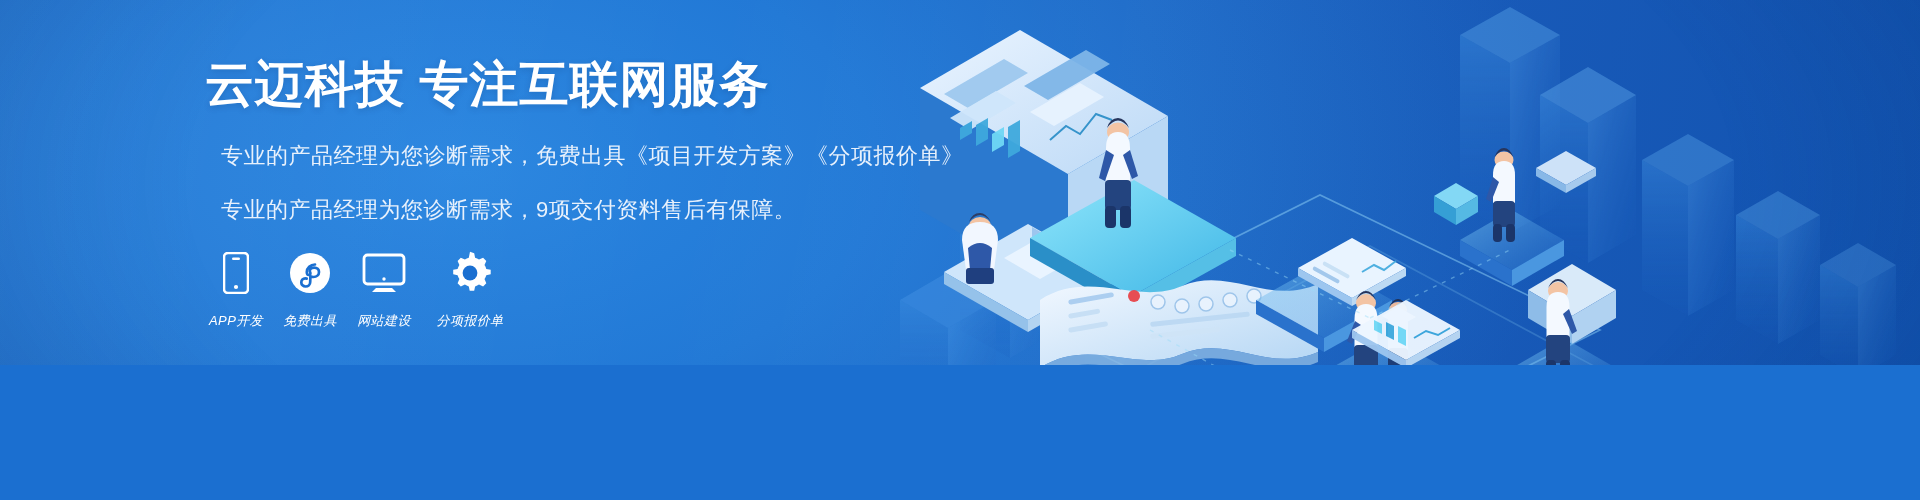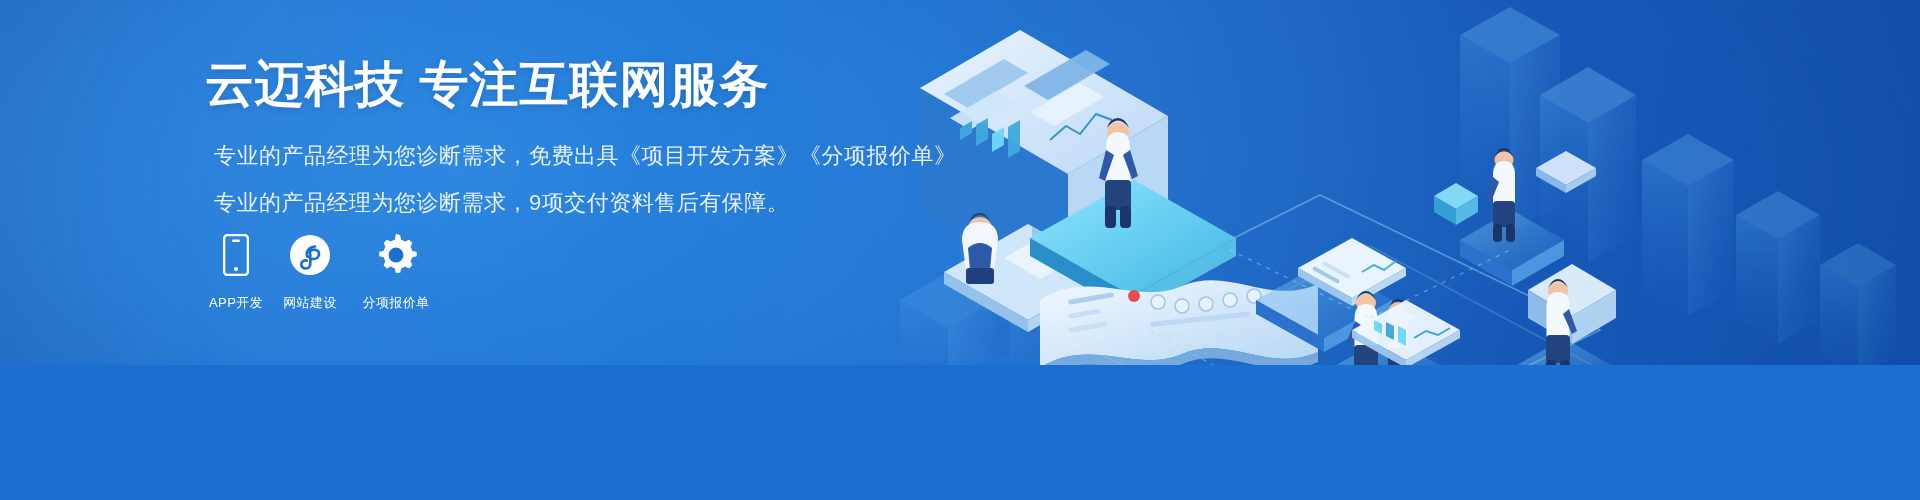--- a/index.html
+++ b/index.html
@@ -28,25 +28,25 @@
 
   
   .copy{position:absolute;left:205px;top:60px;width:720px;}
   .headline{
     color:#ffffff;font-size:49px;line-height:1;font-weight:700;
     letter-spacing:1px;margin:0 0 28px 0;white-space:nowrap;
     text-shadow:0 2px 6px rgba(3,38,90,.18);
   }
   .sub{
     color:#e8f1fc;font-size:22px;line-height:38px;font-weight:400;
-    letter-spacing:.5px;margin:9px;white-space:nowrap;
+    letter-spacing:.5px;margin:16px;white-space:nowrap;
   }
 
   
-  .icons{position:absolute;left:200px;top:232px;display:flex;align-items:flex-end;}
+  .icons{position:absolute;left:200px;top:250px;display:flex;align-items:flex-end;font-style:italic;}
   .icon-item{width:72px;margin-right:2px;display:flex;flex-direction:column;align-items:center;}
   .icon-item .glyph{height:46px;display:flex;align-items:center;justify-content:center;margin-bottom:16px;}
   .icon-item .lbl{color:#ffffff;font-size:13px;letter-spacing:.4px;white-space:nowrap;}
   .icon-item.wide{width:96px;}
   .icon-item svg{display:block;}
 
   
   .art{position:absolute;right:0;top:0;width:1020px;height:500px;}
   .art svg{display:block;}
 </style>
@@ -368,24 +368,34 @@
       <span class="lbl">APP开发</span>
     </div>
 
     <div class="icon-item">
       <span class="glyph">
         <svg width="42" height="42" viewBox="0 0 42 42">
           <circle cx="21" cy="21" r="20" fill="#ffffff"></circle>
           <path d="M26 12.5c-4.6 0-8.2 3.3-8.2 7.6 0 1.6.6 2.9 1.9 2.9 1 0 1.7-.7 1.7-1.7 0-1.1-.6-1.4-.6-2.3 0-1.9 1.9-3.4 4.4-3.4 2.9 0 4.8 1.8 4.8 4.3 0 2.9-2.3 5.1-5.6 5.1-1.3 0-2.3-.4-3-.9l-.2 5.8c0 2.6-2 4.6-4.6 4.6-2.4 0-4.3-1.8-4.3-4.1 0-2.3 1.7-4 4-4 .5 0 1 .1 1.4.2" fill="none" stroke="#1a6fd1" stroke-width="2.7" stroke-linecap="round" stroke-linejoin="round"></path>
         </svg>
       </span>
+      <span class="lbl">免费出具</span>
+    </div>
+
+
+    <div class="icon-item">
+      <span class="glyph">
+        <svg width="44" height="40" viewBox="0 0 44 40">
+          <rect x="2" y="2" width="40" height="29" rx="3.5" fill="none" stroke="#ffffff" stroke-width="2.8"></rect>
+          <circle cx="22" cy="26" r="1.7" fill="#ffffff"></circle>
+          <path d="M14 35h16l4 4H10z" fill="#ffffff"></path>
+        </svg>
+      </span>
       <span class="lbl">网站建设</span>
     </div>
-
-
 
     <div class="icon-item wide">
       <span class="glyph">
         <svg width="44" height="44" viewBox="0 0 44 44">
           <path d="M22 0.8l4.2 1.5.9 4.4c1.4.4 2.7 1 3.9 1.8l4.1-1.8 3.2 3.2-1.8 4.1c.8 1.2 1.4 2.5 1.8 3.9l4.4.9 0 4.5-4.4.9c-.4 1.4-1 2.7-1.8 3.9l1.8 4.1-3.2 3.2-4.1-1.8c-1.2.8-2.5 1.4-3.9 1.8l-.9 4.4-4.5 0-.9-4.4c-1.4-.4-2.7-1-3.9-1.8l-4.1 1.8-3.2-3.2 1.8-4.1c-.8-1.2-1.4-2.5-1.8-3.9l-4.4-.9 0-4.5 4.4-.9c.4-1.4 1-2.7 1.8-3.9L9.6 9.9l3.2-3.2 4.1 1.8c1.2-.8 2.5-1.4 3.9-1.8l.9-4.4z" fill="#ffffff"></path>
           <circle cx="22" cy="22" r="7.4" fill="#1a6fd1"></circle>
         </svg>
       </span>
       <span class="lbl">分项报价单</span>
     </div>

